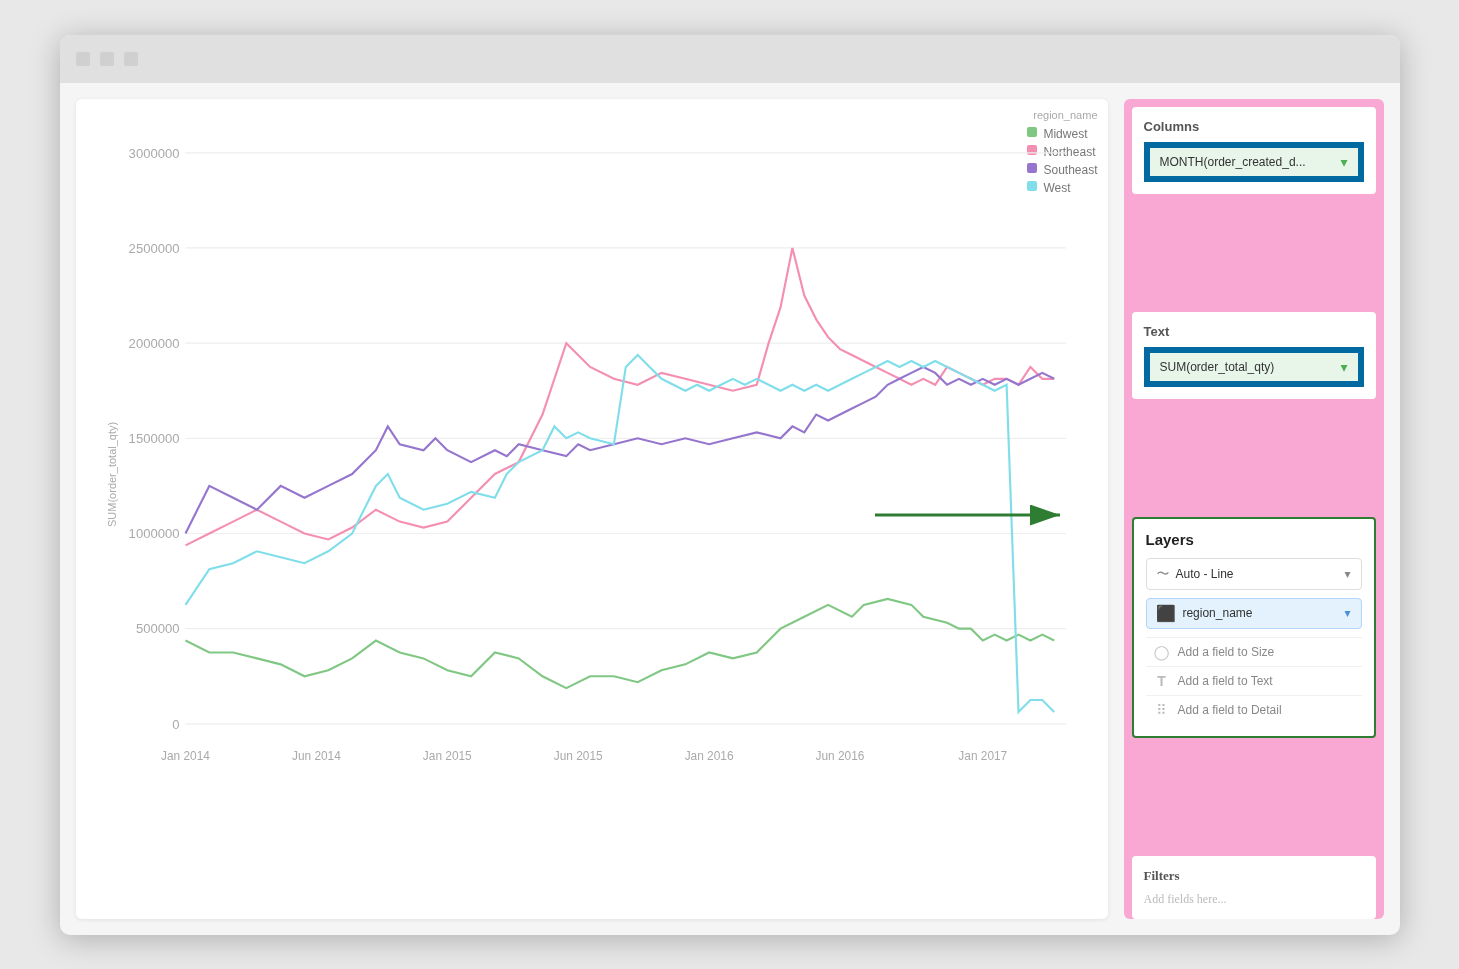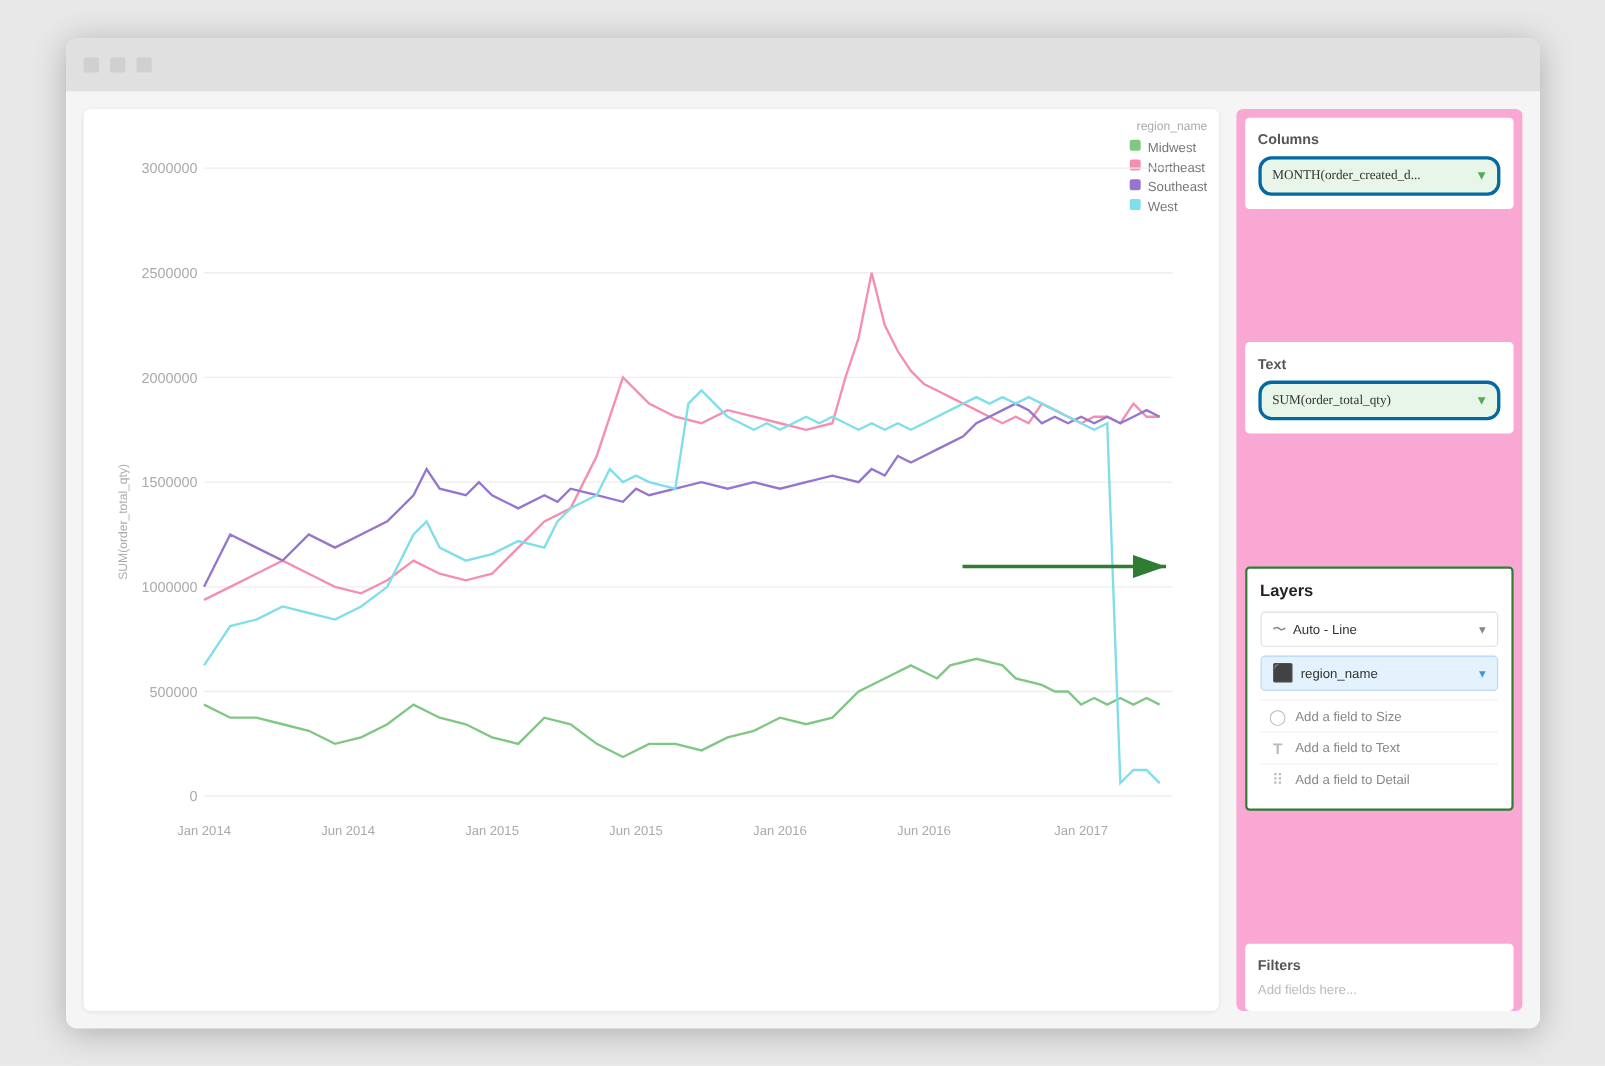--- a/index.html
+++ b/index.html
@@ -134,30 +134,29 @@
       margin-bottom: 8px;
     }
     .section-title {
       font-size: 13px;
       color: #555;
       font-weight: 600;
       margin-bottom: 8px;
     }
     .pill {
       background: #e8f5e9;
-      border: 3px solid #0369a1;
-      border-radius: 12px;
+      border: 6px solid #0369a1;
+      border-radius: 0;
       padding: 6px 10px;
       font-size: 12px;
       color: #333;
       display: flex;
       align-items: center;
       justify-content: space-between;
       cursor: pointer;
-      font-family: Liberation Serif, serif;
     }
     .pill .arrow {
       color: #4caf50;
       font-size: 14px;
     }
     .layers-section {
       background: #fff;
       margin: 8px 8px 0 8px;
       border-radius: 4px;
       border: 2px solid #2e7d32;
@@ -212,20 +211,21 @@
       color: #bbb;
       font-size: 14px;
       width: 16px;
       text-align: center;
     }
     .filters-section {
       background: #fff;
       margin: 8px 8px 0 8px;
       border-radius: 4px;
       padding: 12px;
+      font-family: Liberation Serif, serif;
     }
     .filters-placeholder {
       font-size: 12px;
       color: #bbb;
     }
   </style>
 </head>
 <body>
 
 <div class="window">

